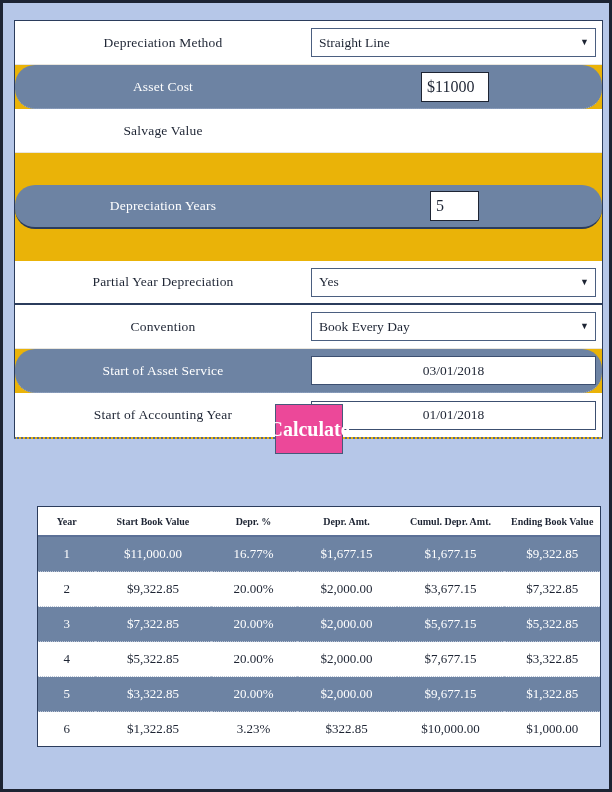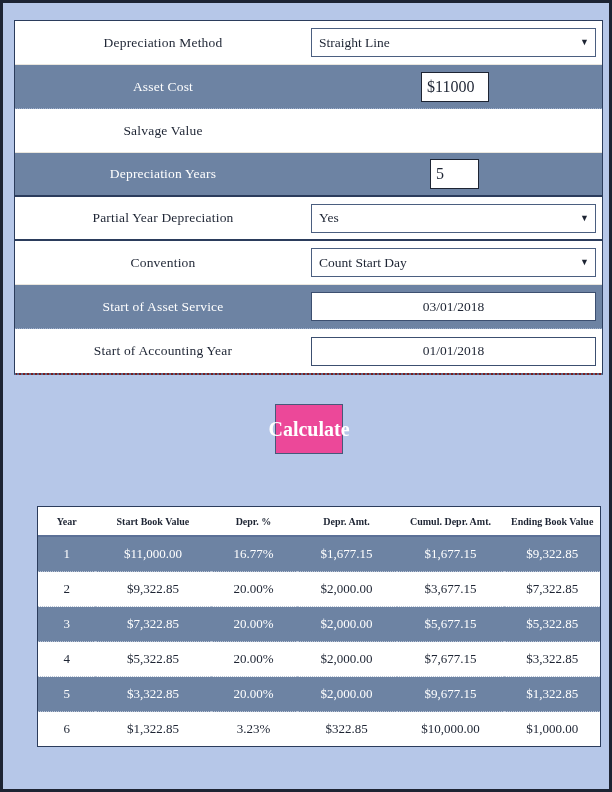--- a/index.html
+++ b/index.html
@@ -25,34 +25,35 @@
 
   
   .form-wrap {
     position: absolute;
     left: 11px;
     top: 17px;
     width: 589px;
     border: 1px solid #2b3c5c;
     border-bottom: 2px dotted #55688c;
     box-sizing: border-box;
-    background: #7f1d1d;
+    background: #eab308;
   }
   .form-row {
     display: flex;
     align-items: center;
     height: 44px;
     box-sizing: border-box;
     background: #ffffff;
     position: relative;
   }
   .form-row.alt {
     background: #6d83a3;
-  }
-  .form-row.sep-solid { border-bottom: 2px solid #2b3c5c; }
+    border-radius: 20px;
+  }
+  .form-row.sep-solid { border-bottom: 2px solid #2b3c5c; margin-top: 32px; }
   .form-row.sep-dotted { border-bottom: 1px dotted #9fb0cd; }
   .form-row.sep-light  { border-bottom: 1px solid #e9e6de; }
 
   .lbl {
     width: 296px;
     text-align: center;
     font-size: 13.5px;
     color: #1d2433;
     letter-spacing: .2px;
     flex: 0 0 296px;
@@ -219,21 +220,21 @@
           <span>Yes</span>
           <span class="caret">▼</span>
         </div>
       </div>
     </div>
 
     <div class="form-row sep-light">
       <div class="lbl">Convention</div>
       <div class="field">
         <div class="select-box">
-          <span>Count Start Day</span>
+          <span>Book Every Day</span>
           <span class="caret">▼</span>
         </div>
       </div>
     </div>
 
     <div class="form-row alt sep-dotted">
       <div class="lbl">Start of Asset Service</div>
       <div class="field">
         <div class="date-box">03/01/2018</div>
       </div>

